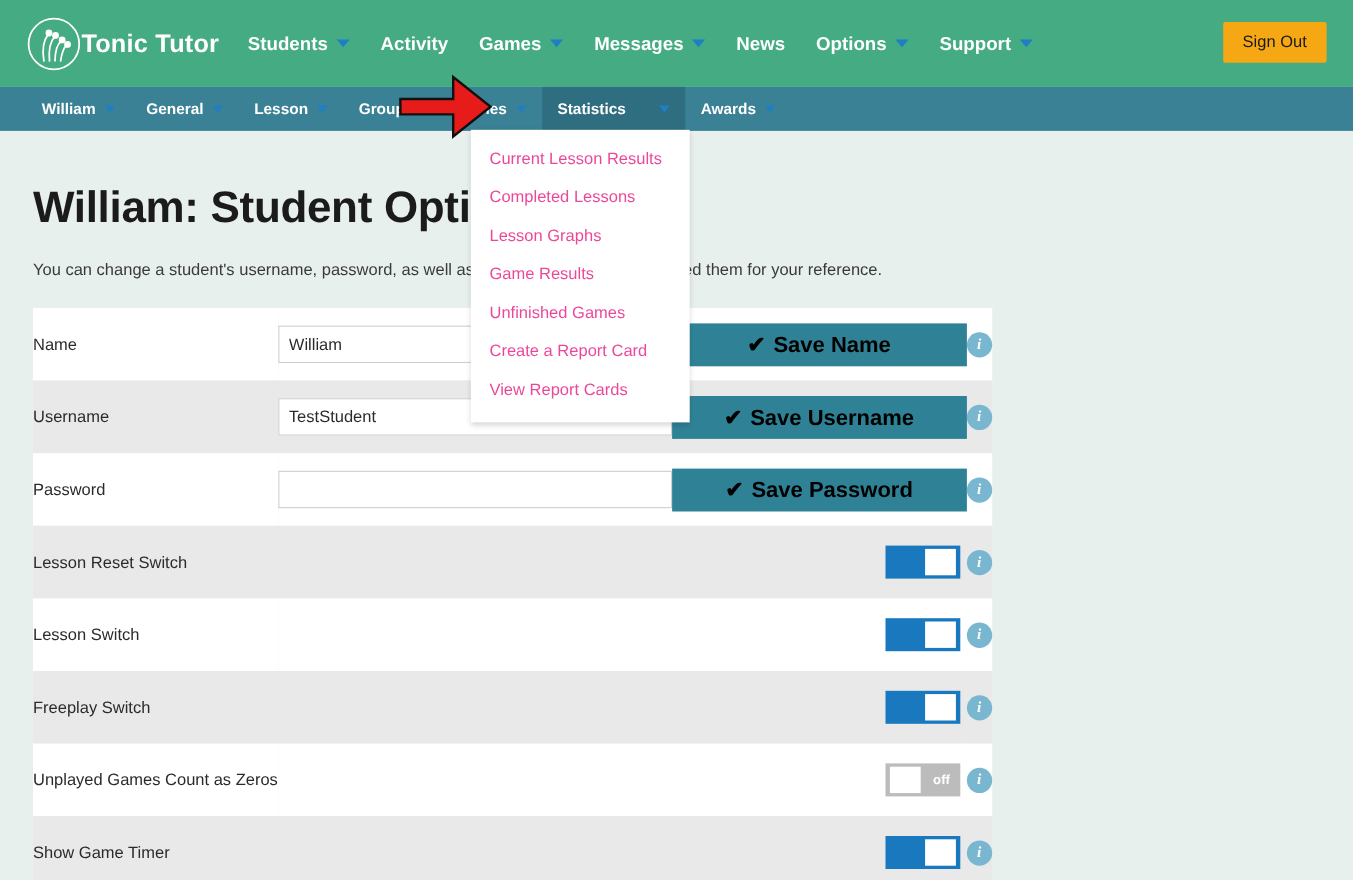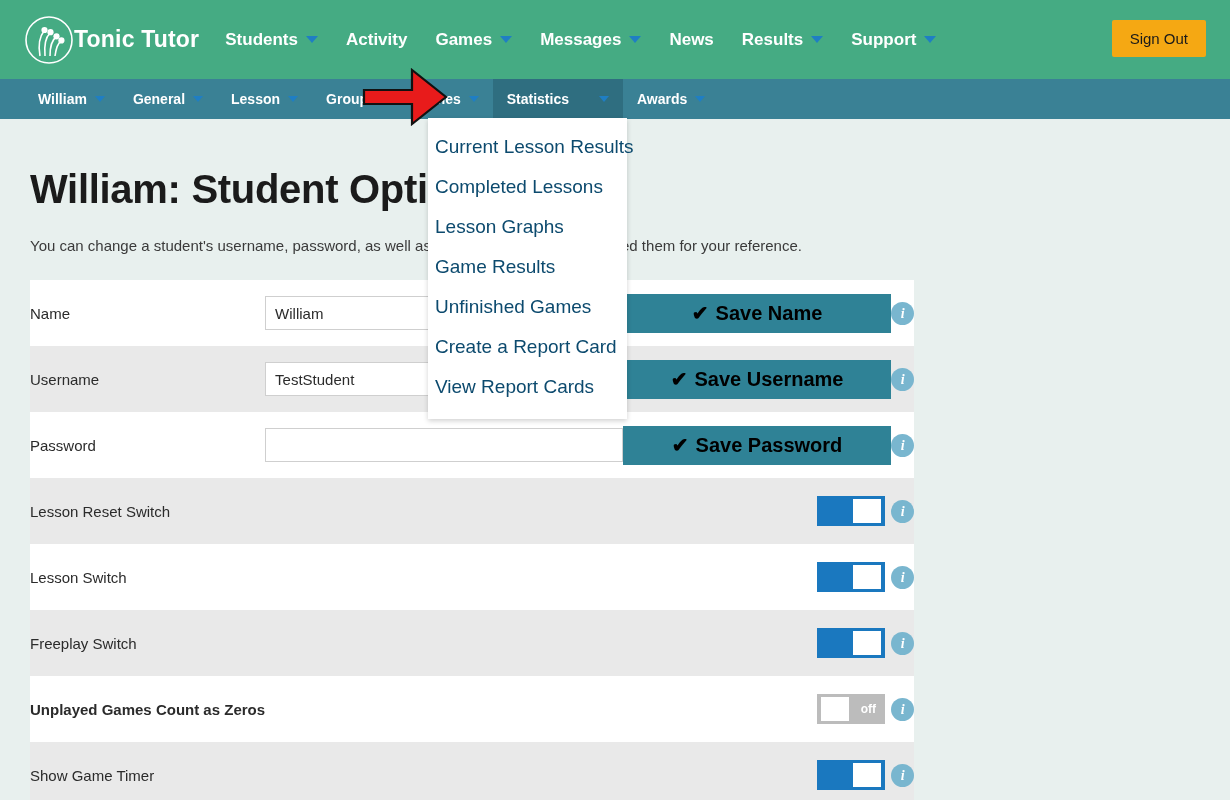--- a/index.html
+++ b/index.html
@@ -119,23 +119,23 @@
     left: 428px;
     top: 118px;
     width: 199px;
     background: #ffffff;
     z-index: 20;
     padding: 9px 0 12px 0;
     box-shadow: 0 2px 5px rgba(0,0,0,.18);
   }
   .dropdown-item {
     display: block;
-    color: #0c4a6e;
-    font-size: 19px;
-    padding: 9px 7px;
+    color: #ec4899;
+    font-size: 15px;
+    padding: 9px 17px;
     text-decoration: none;
     white-space: nowrap;
     cursor: pointer;
   }
 
   
   #page-body { position: relative; padding: 0 30px; }
   #page-title {
     margin: 0;
     padding-top: 48px;
@@ -274,21 +274,21 @@
       <span class="caret"></span>
     </div>
     <div class="topnav-item">
       <span>Messages</span>
       <span class="caret"></span>
     </div>
     <div class="topnav-item">
       <span>News</span>
     </div>
     <div class="topnav-item">
-      <span>Results</span>
+      <span>Options</span>
       <span class="caret"></span>
     </div>
     <div class="topnav-item">
       <span>Support</span>
       <span class="caret"></span>
     </div>
   </nav>
 
   <button id="signout-button">Sign Out</button>
 </div>
@@ -417,21 +417,21 @@
             <span class="state-text"></span>
             <span class="knob"></span>
           </div>
         </td>
         <td class="cell-info">
           <span class="info-icon">i</span>
         </td>
       </tr>
 
       <tr class="odd">
-        <td class="cell-label" style="width:330px;white-space:nowrap;font-weight:bold;">Unplayed Games Count as Zeros</td>
+        <td class="cell-label" style="width:330px;white-space:nowrap;">Unplayed Games Count as Zeros</td>
         <td class="cell-toggle" colspan="2">
           <div class="toggle off">
             <span class="state-text">off</span>
             <span class="knob"></span>
           </div>
         </td>
         <td class="cell-info">
           <span class="info-icon">i</span>
         </td>
       </tr>

